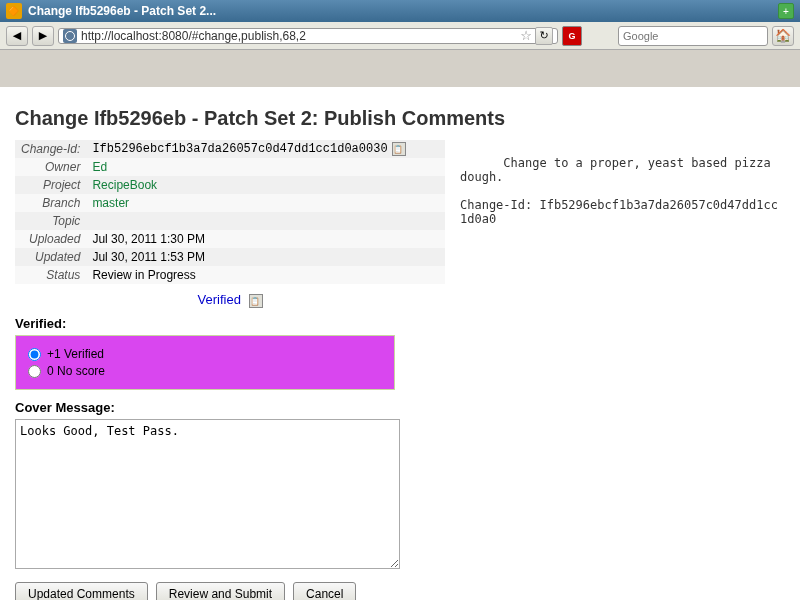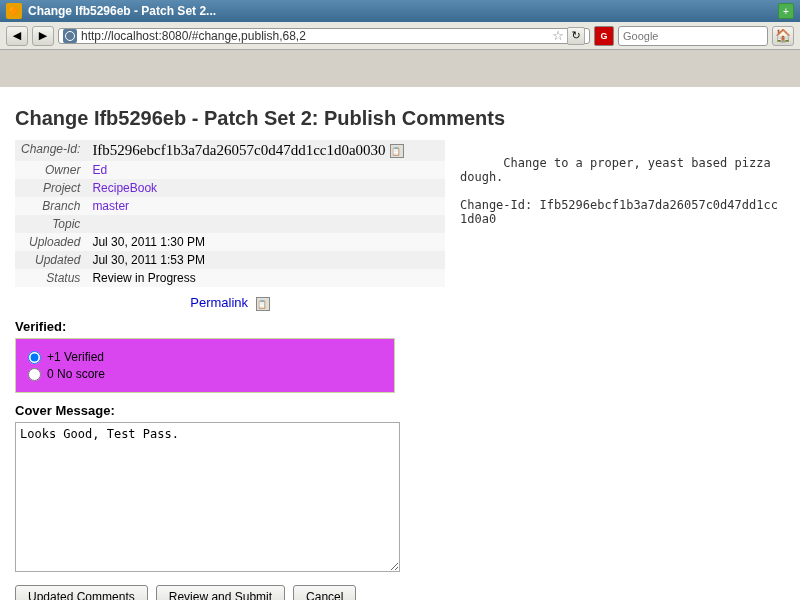--- a/index.html
+++ b/index.html
@@ -102,20 +102,21 @@
     .search-wrapper {
       display: flex;
       align-items: center;
       background: white;
       border: 1px solid #999;
       border-radius: 3px;
       height: 20px;
       padding: 0 4px;
       gap: 10px;
       width: 150px;
+      margin-left: 32px;
     }
     .search-input { flex:1; border:none; outline:none; font-size:11px; }
     .search-btn {
       width: 18px; height: 18px;
       border: 1px solid #aaa;
       border-radius: 2px;
       background: linear-gradient(to bottom, #f5f5f0, #d8d8d0);
       cursor: pointer;
       display: flex; align-items: center; justify-content: center;
       font-size: 10px;
@@ -175,21 +176,21 @@
       color: #555;
       white-space: nowrap;
       width: 70px;
     }
     .info-table tr:nth-child(odd) td {
       background: #f0f0f0;
     }
     .info-table tr:nth-child(even) td {
       background: #f8f8f8;
     }
-    .info-table a { color: #6d28d9; text-decoration: none; }
+    .info-table a { color: #15803d; text-decoration: none; }
 
     .change-id-row {
       display: flex;
       align-items: center;
       gap: 4px;
     }
     .copy-icon {
       width: 14px; height: 14px;
       border: 1px solid #888;
       background: #e0e0d8;
@@ -317,21 +318,21 @@
   <div class="main-layout">
     <div class="left-panel">
 
       
       <table class="info-table">
         <tbody>
             <tr>
           <td>Change-Id:</td>
           <td>
             <div class="change-id-row">
-              <span style="font-size:15px;font-family:Liberation Serif, serif;">Ifb5296ebcf1b3a7da26057c0d47dd1cc1d0a0030</span>
+              <span style="font-size:12px;font-family:Liberation Mono, monospace;">Ifb5296ebcf1b3a7da26057c0d47dd1cc1d0a0030</span>
               <span class="copy-icon">📋</span>
             </div>
           </td>
         </tr>
         <tr>
           <td>Owner</td>
           <td>
             <a href="#">Ed</a>
           </td>
         </tr>
@@ -360,21 +361,21 @@
           <td>Jul 30, 2011 1:53 PM</td>
         </tr>
         <tr>
           <td>Status</td>
           <td>Review in Progress</td>
         </tr>
       </tbody>
         </table>
 
       <div class="permalink-row">
-        <a href="#">Permalink</a>
+        <a href="#">Verified</a>
         <span class="copy-icon" style="margin-left:4px;">📋</span>
       </div>
 
       
       <div class="section-title">Verified:</div>
       <div class="verified-box">
         <label class="radio-option">
           <input type="radio" class="radio-input" name="verified" value="+1" checked="" style="">
           <span>+1 Verified</span>
         </label>

